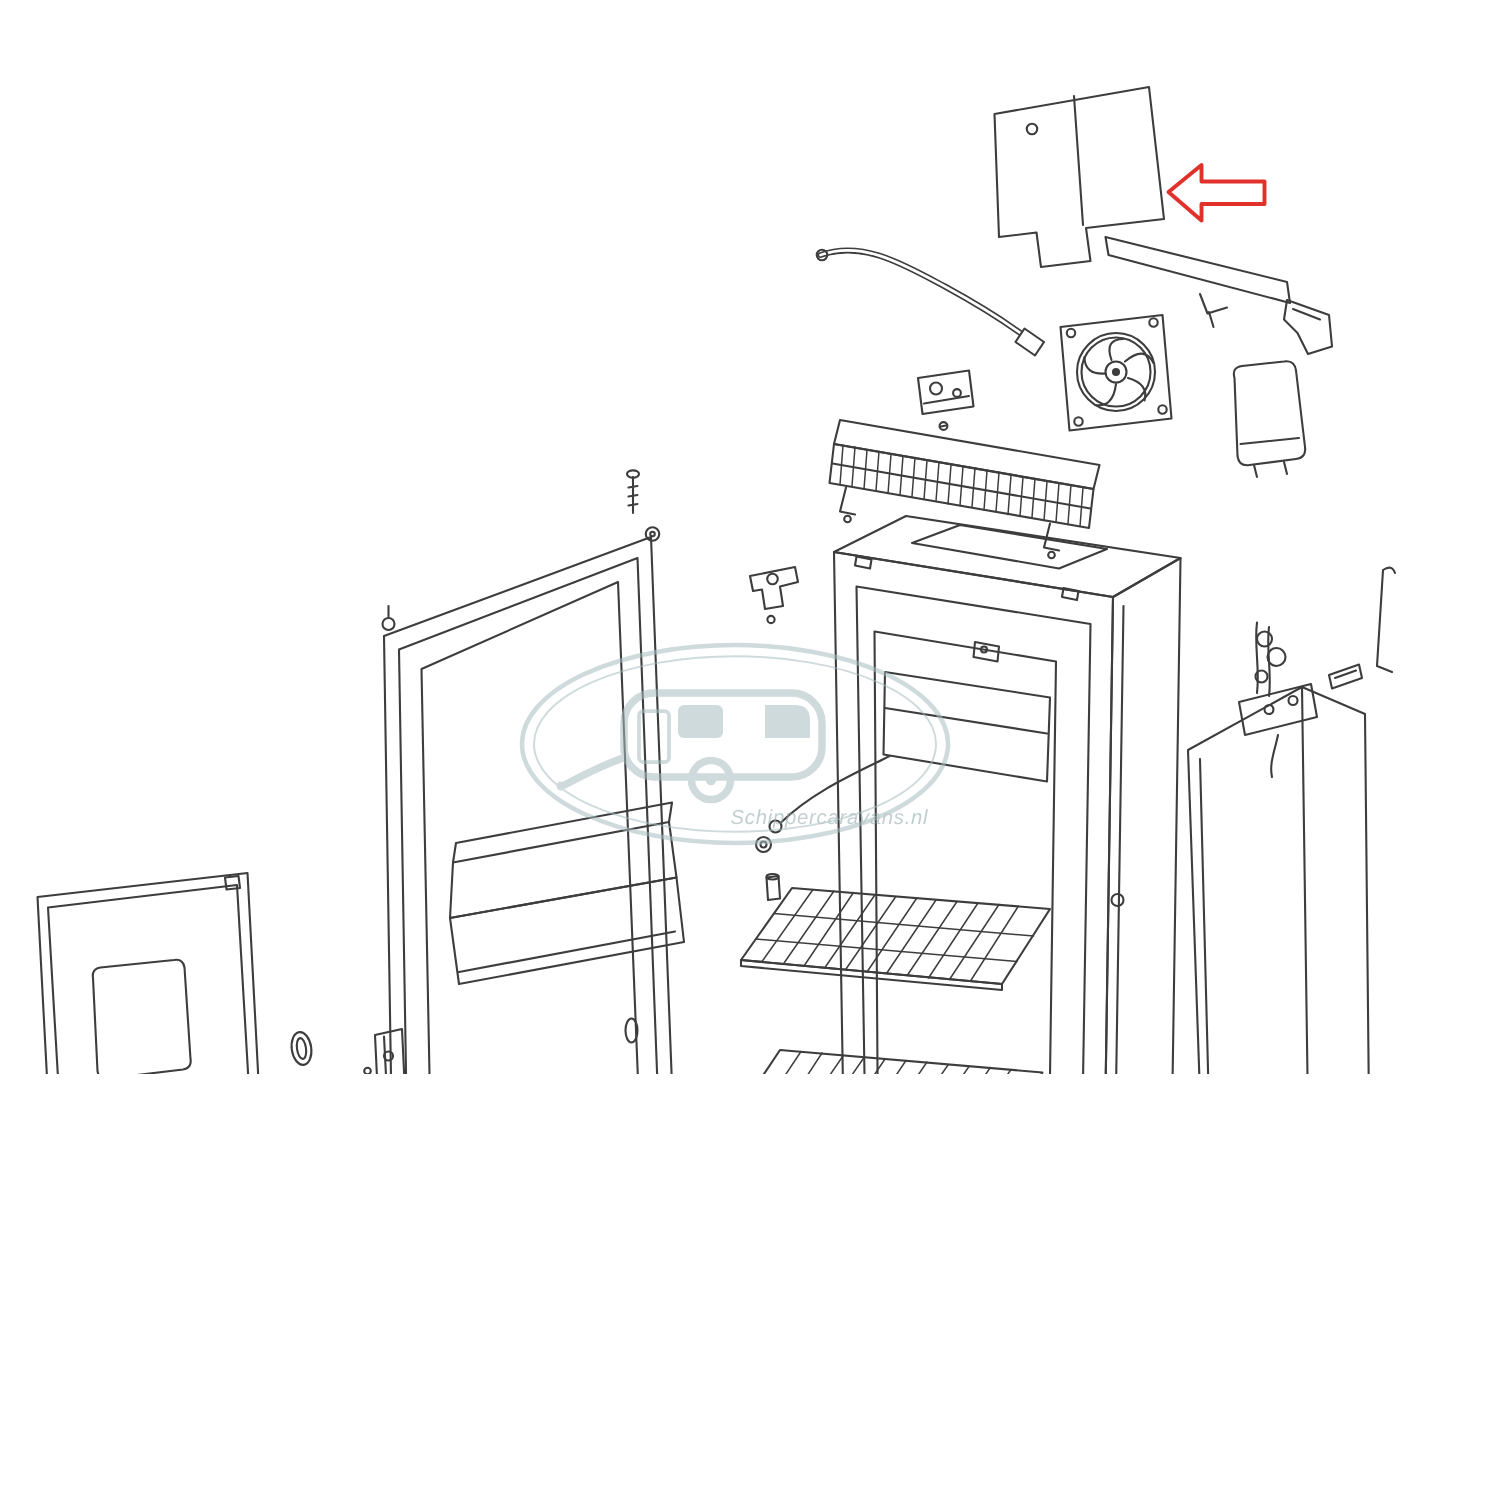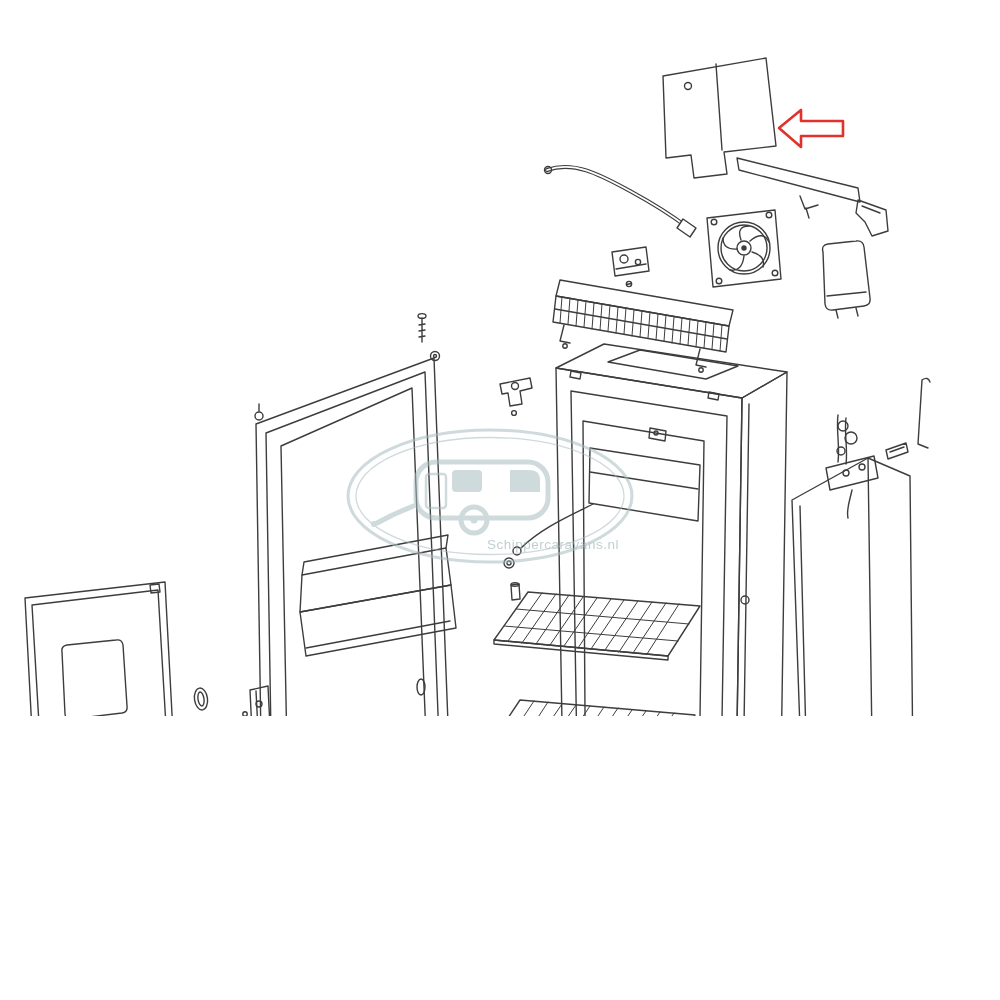--- a/index.html
+++ b/index.html
@@ -1,17 +1,17 @@
 <!DOCTYPE html>
 <html><head>
 <meta charset="utf-8">
 <style>
   html,body{margin:0;padding:0;background:#fff;}
   .stage{position:relative;width:1000px;height:716px;background:#fff;overflow:hidden;
-         font-family:"Liberation Sans",sans-serif;}
+         font-family:"Liberation Sans",sans-serif;font-style:italic;}
   svg{display:block;}
   .wm-text{font-family:"Liberation Sans",sans-serif;font-size:13.5px;letter-spacing:.5px;}
 </style>
 </head>
 <body>
 
 <div class="stage">
 <svg width="1000" height="1000" viewBox="0 0 1000 1000">
 
   <g stroke="#3d3d3d" fill="none" stroke-width="1.4" stroke-linecap="round" stroke-linejoin="round">

